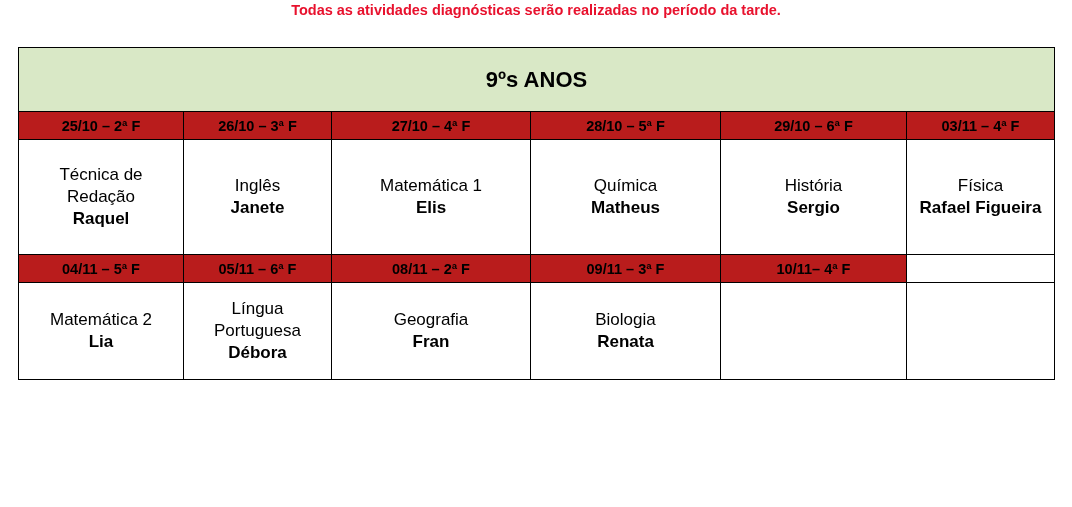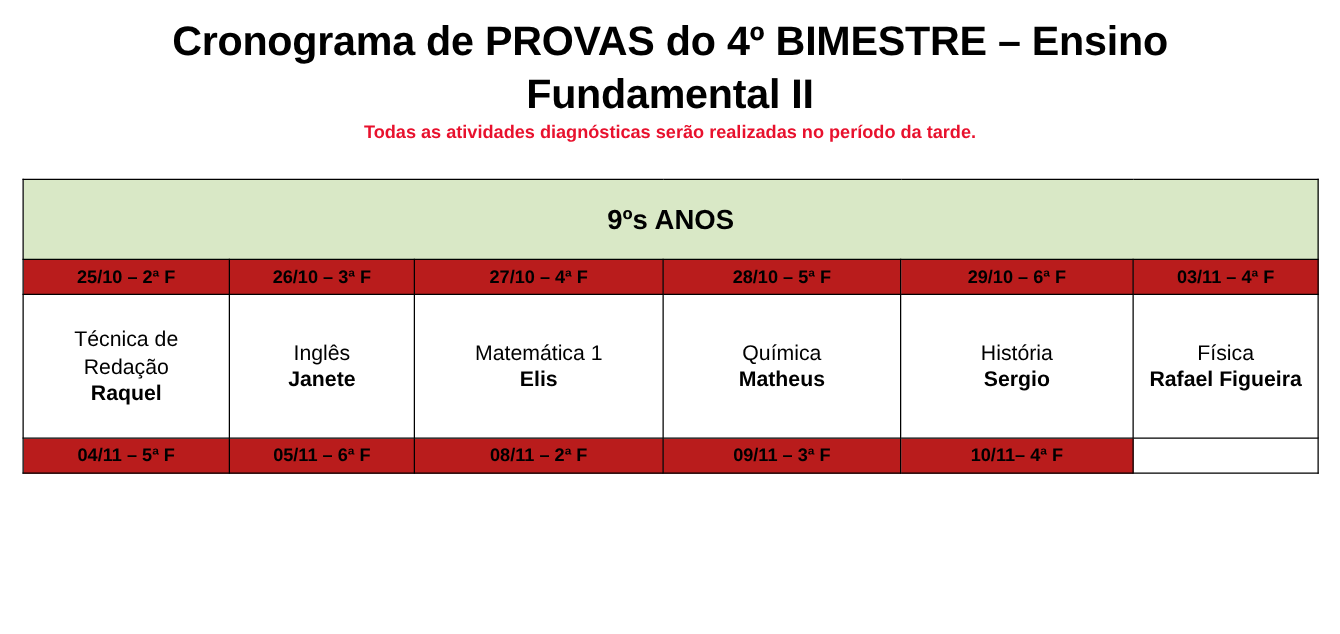--- a/index.html
+++ b/index.html
@@ -85,21 +85,20 @@
   .empty-date {
     background: #ffffff;
     border-left-color: #000;
   }
 </style>
 </head>
 <body>
 
 <div class="page">
 
-  <h1 class="title">Cronograma de PROVAS do 4º BIMESTRE – Ensino Fundamental II</h1>
 
   <div class="subtitle">
     <div>Todas as atividades diagnósticas serão realizadas no período da tarde.</div>
   </div>
 
   <div class="table-wrap">
     <table class="schedule">
       <colgroup>
         <col style="width:165px">
         <col style="width:148px">
@@ -151,17 +150,37 @@
 
         <tr>
           <td class="date-cell">04/11 – 5ª F</td>
           <td class="date-cell">05/11 – 6ª F</td>
           <td class="date-cell">08/11 – 2ª F</td>
           <td class="date-cell">09/11 – 3ª F</td>
           <td class="date-cell">10/11– 4ª F</td>
           <td class="date-cell empty-date"></td>
         </tr>
 
+        <tr>
+          <td class="subject-cell short">
+            <span class="subject-name">Matemática 2</span>
+            <span class="teacher-name">Lia</span>
+          </td>
+          <td class="subject-cell short">
+            <span class="subject-name">Língua Portuguesa</span>
+            <span class="teacher-name">Débora</span>
+          </td>
+          <td class="subject-cell short">
+            <span class="subject-name">Geografia</span>
+            <span class="teacher-name">Fran</span>
+          </td>
+          <td class="subject-cell short">
+            <span class="subject-name">Biologia</span>
+            <span class="teacher-name">Renata</span>
+          </td>
+          <td class="subject-cell short empty-cell"></td>
+          <td class="subject-cell short empty-cell"></td>
+        </tr>
       </tbody>
     </table>
   </div>
 
 </div>
 
 </body></html>

